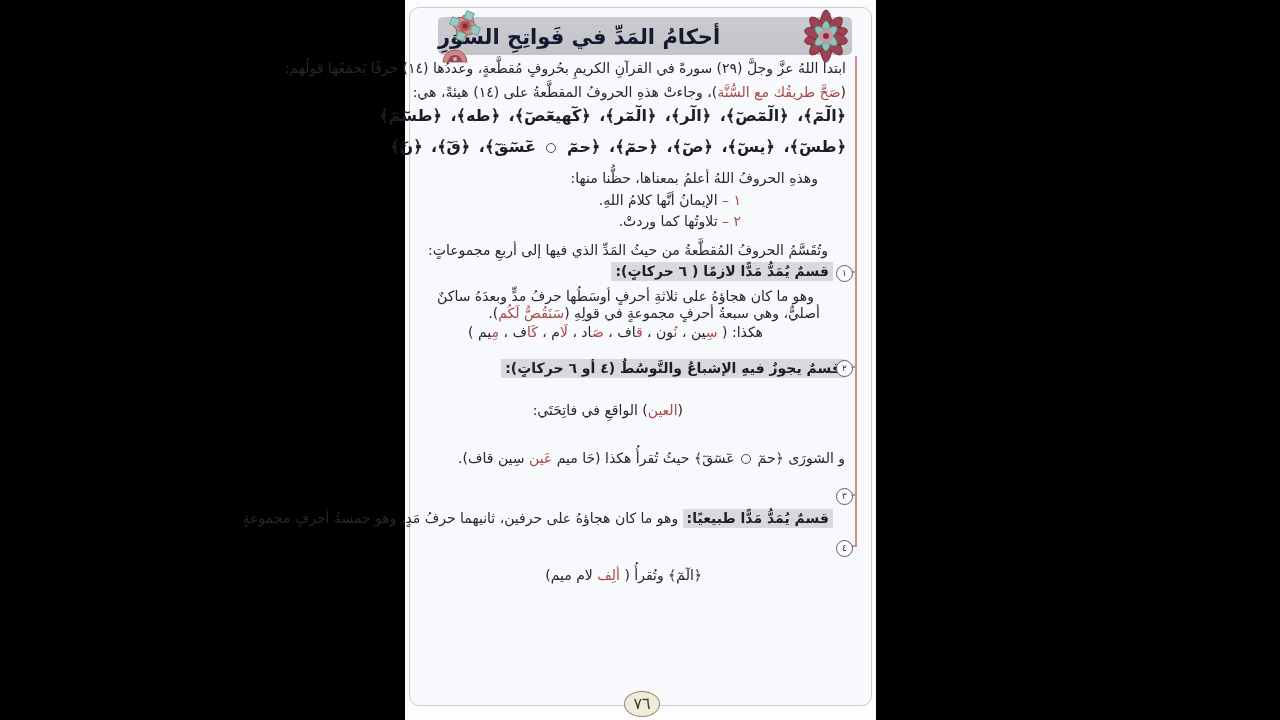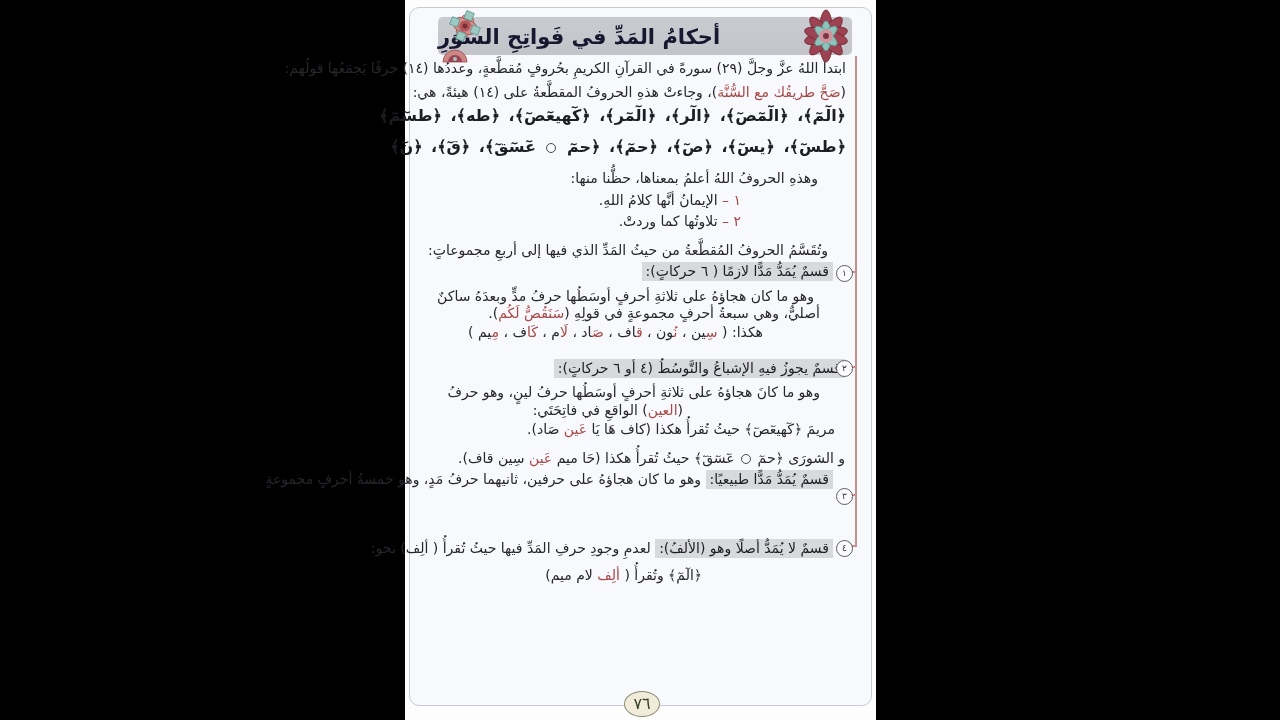--- a/index.html
+++ b/index.html
@@ -39,21 +39,21 @@
     position:absolute;left:431px;width:15px;height:15px;border:1px solid #5d5d63;
     border-radius:50%;background:#fbfbfd;font-size:9px;line-height:15px;text-align:center;
     color:#35353b;z-index:4;
   }
   .sec-circle.c1{top:265px}.sec-circle.c2{top:360px}.sec-circle.c3{top:488px}.sec-circle.c4{top:540px}
   .txt{
     position:absolute;direction:rtl;white-space:nowrap;font-size:14px;color:var(--ink);
     line-height:17px;
   }
   .quran{font-weight:bold;font-size:16px;letter-spacing:.5px;word-spacing:3px;line-height:26px;color:#1d1d24;margin-left:44px;}
-  .hl{background:var(--highlight);padding:1px 4px 2px;font-weight:normal;color:#1d1d24;}
+  .hl{background:var(--highlight);padding:1px 4px 2px;font-weight:bold;color:#1d1d24;}
   .red{color:var(--accent-red);}
   .ayah{
     display:inline-block;width:8px;height:8px;border:1.2px solid #4a4a50;border-radius:50%;
     vertical-align:middle;margin:0 2px;background:transparent;
   }
   .b-intro1{top:60px;right:30px}
   .b-intro2{top:84px;right:30px}
   .b-row1{top:103px;right:30px}
   .b-row2{top:134px;right:30px}
   .b-meaning{top:170px;right:58px}
@@ -62,21 +62,21 @@
   .b-division{top:242px;right:48px}
   .b-s1h{top:263px;right:43px}
   .b-s1b1{top:288px;right:62px}
   .b-s1b2{top:305px;right:56px}
   .b-s1b3{top:324px;right:113px}
   .b-s2h{top:360px;right:31px}
   .b-s2b1{top:384px;right:56px}
   .b-s2b2{top:402px;right:193px}
   .b-s2m{top:421px;right:41px}
   .b-s2s{top:450px;right:31px}
-  .b-s3l1{top:471px;right:43px}
+  .b-s3l1{top:510px;right:43px}
   .b-s3l2{top:506px;right:126px}
   .b-s4l1{top:540px;right:43px}
   .b-s4l2{top:567px;right:174px}
   .pagenum{
     position:absolute;left:219px;top:691px;width:34px;height:24px;background:#f1ecd9;
     border:1px solid #8d8d76;border-radius:50%;text-align:center;line-height:24px;
     font-size:16px;color:#35402f;z-index:5;
   }
 </style>
 </head>
@@ -156,24 +156,21 @@
   <div class="txt b-item2"><span class="red">٢ – </span><span>تلاوتُها كما وردتْ.</span></div>
 
   <div class="txt b-division">وتُقَسَّمُ الحروفُ المُقطَّعةُ من حيثُ المَدِّ الذي فيها إلى أربعِ مجموعاتٍ:</div>
 
   <div class="txt b-s1h"><span class="hl">قسمٌ يُمَدُّ مَدًّا لازمًا ( ٦ حركاتٍ):</span></div>
   <div class="txt b-s1b1">وهو ما كان هجاؤهُ على ثلاثةِ أحرفٍ أوسَطُها حرفُ مدٍّ وبعدَهُ ساكنٌ</div>
   <div class="txt b-s1b2"><span>أصليٌّ، وهي سبعةُ أحرفٍ مجموعةٍ في قولِهِ (</span><span class="red">سَنَقُصُّ لَكُم</span><span>).</span></div>
   <div class="txt b-s1b3"><span>هكذا: ( </span><span class="red">سِ‍</span><span>‍ين ، </span><span class="red">نُ‍</span><span>‍ون ، </span><span class="red">ق‍</span><span>‍اف ، </span><span class="red">صَ‍</span><span>‍اد ، </span><span class="red">لَا</span><span>م ، </span><span class="red">كَا</span><span>ف ، </span><span class="red">مِ‍</span><span>‍يم )</span></div>
 
   <div class="txt b-s2h"><span class="hl">قسمٌ يجوزُ فيهِ الإشباعُ والتَّوسُطُ (٤ أو ٦ حركاتٍ):</span></div>
-  <div class="txt b-s2b1">وهو ما كانَ هجاؤهُ على ثلاثةِ أحرفٍ أوسَطُها حرفُ لينٍ، وهو حرفُ</div>
   <div class="txt b-s2b2"><span>(</span><span class="red">العين</span><span>) الواقعِ في فاتِحَتَي:</span></div>
-  <div class="txt b-s2m"><span>مريمَ ﴿كٓهيعٓصٓ﴾ حيثُ تُقرأُ هكذا (كاف هَا يَا </span><span class="red">عَين</span><span> صَاد).</span></div>
   <div class="txt b-s2s"><span>و الشورَى ﴿حمٓ </span><span class="ayah"></span><span> عٓسٓقٓ﴾ حيثُ تُقرأُ هكذا (حَا ميم </span><span class="red">عَين</span><span> سِين قاف).</span></div>
 
   <div class="txt b-s3l1"><span class="hl">قسمٌ يُمَدُّ مَدًّا طبيعيًا:</span><span> وهو ما كان هجاؤهُ على حرفين، ثانيهما حرفُ مَدٍ، وهو خمسةُ أحرفٍ مجموعةٍ</span></div>
 
-  <div class="txt b-s4l1"><span class="hl">قسمٌ لا يُمَدُّ أصلًا وهو (الألفُ):</span><span> لعدمِ وجودِ حرفِ المَدِّ فيها حيثُ تُقرأُ ( ألِف) نحو:</span></div>
   <div class="txt b-s4l2"><span>﴿الٓمٓ﴾ وتُقرأُ ( </span><span class="red">ألِف</span><span> لام ميم)</span></div>
 
   <div class="pagenum">٧٦</div>
 </div>
 
 </body></html>

